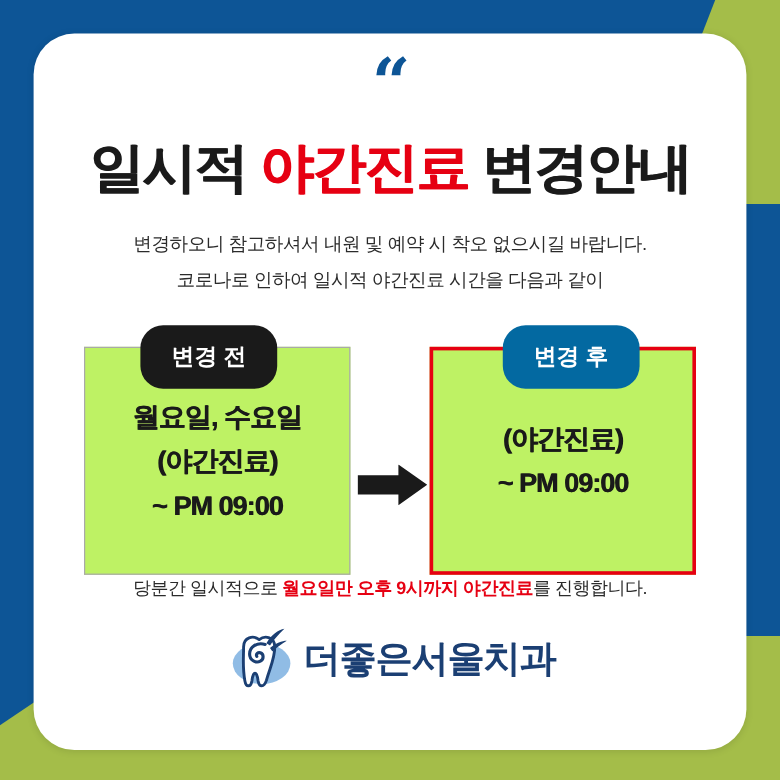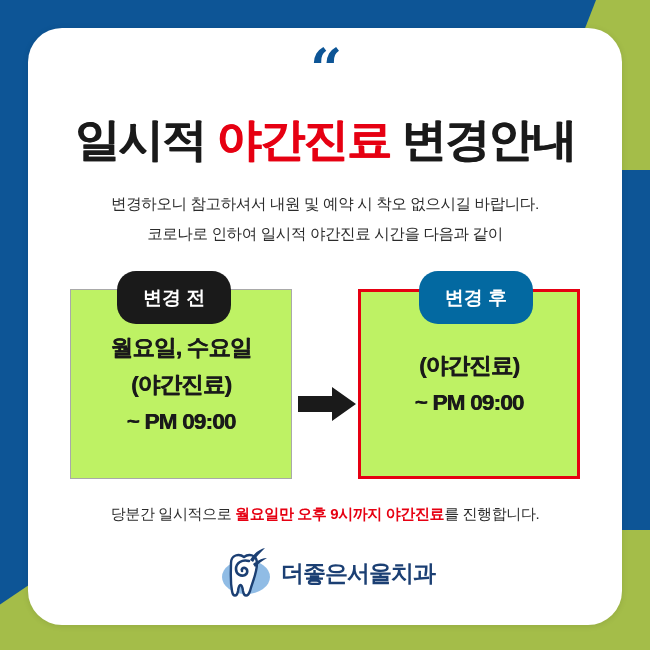--- a/index.html
+++ b/index.html
@@ -169,21 +169,20 @@
     position: absolute;
     left: 228px;
     top: 116px;
     width: 58px;
     height: 34px;
     z-index: 4;
   }
 
   
   .note {
-    margin-top: 24px;
     text-align: center;
     font-size: 15px;
     color: #2b2b2b;
     font-weight: 500;
     letter-spacing: -0.4px;
     white-space: nowrap;
   }
   .note .red-strong {
     color: #e60012;
     font-weight: 700;
@@ -196,21 +195,21 @@
     align-items: center;
     justify-content: center;
     gap: 8px;
   }
   .logo-mark {
     width: 58px;
     height: 52px;
     flex: none;
   }
   .logo-text {
-    font-size: 23px;
+    font-size: 31px;
     font-weight: 700;
     color: #1b3f73;
     letter-spacing: -1px;
   }
 </style>
 </head>
 <body>
 
 <div class="poster">
 

